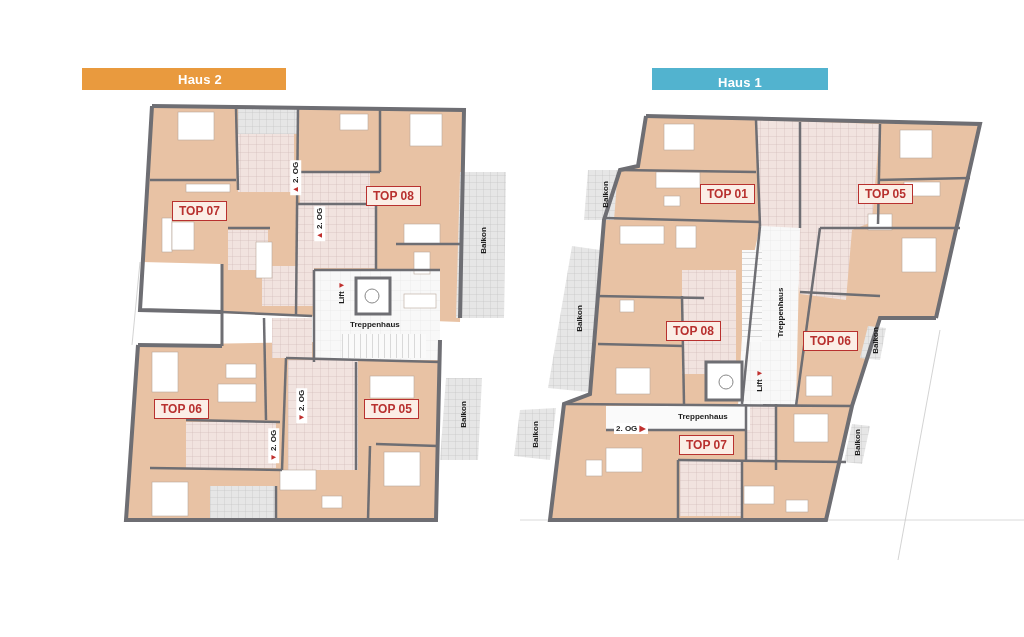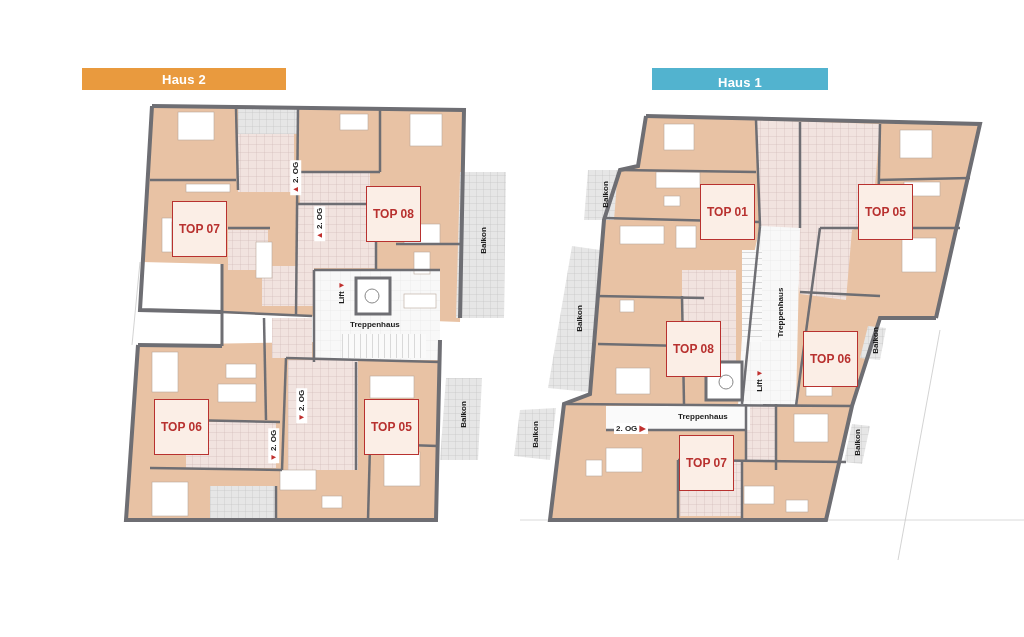--- a/index.html
+++ b/index.html
@@ -1,28 +1,28 @@
 <!DOCTYPE html>
 <html><head>
 <meta charset="utf-8">
 <style>
   html,body{margin:0;padding:0;background:#ffffff;}
   body{width:1024px;height:637px;position:relative;overflow:hidden;font-family:"Liberation Sans",sans-serif;}
   .house-header{position:absolute;height:22px;color:#fff;font-weight:bold;font-size:13px;display:flex;align-items:center;justify-content:center;letter-spacing:0.2px;}
   #plan{position:absolute;left:0;top:0;width:1024px;height:637px;}
-  .unit-label{position:absolute;border:1.5px solid #b8312f;background:#fbeee6;color:#b8312f;font-weight:bold;font-size:12px;padding:20px 6px;line-height:14px;white-space:nowrap;}
+  .unit-label{position:absolute;border:1.5px solid #b8312f;background:#fbeee6;color:#b8312f;font-weight:bold;font-size:12px;padding:2px 6px;line-height:14px;white-space:nowrap;}
   .room-text{position:absolute;font-size:8px;font-weight:bold;color:#1a1a1a;white-space:nowrap;}
   .vert{transform:rotate(-90deg);transform-origin:center center;}
   .marker{position:absolute;font-size:8px;font-weight:bold;color:#1a1a1a;white-space:nowrap;background:#fff;padding:1px 2px;}
   .tri{color:#c0302e;}
 </style>
 </head>
 <body>
 
-<div class="house-header" style="left:82px;top:68px;width:204px;background:#e99a3e;">
+<div class="house-header" style="left:82px;top:68px;width:172px;background:#e99a3e;padding-left:32px;">
   <span>Haus 2</span>
 </div>
 <div class="house-header" style="left:652px;top:68px;width:176px;background:#52b3cf;align-items:flex-end;">
   <span>Haus 1</span>
 </div>
 
 <svg id="plan" viewBox="0 0 1024 637" xmlns="http://www.w3.org/2000/svg">
   <defs>
     <pattern id="tile" width="8" height="8" patternUnits="userSpaceOnUse">
       <rect width="8" height="8" fill="#f1e3df"></rect>

